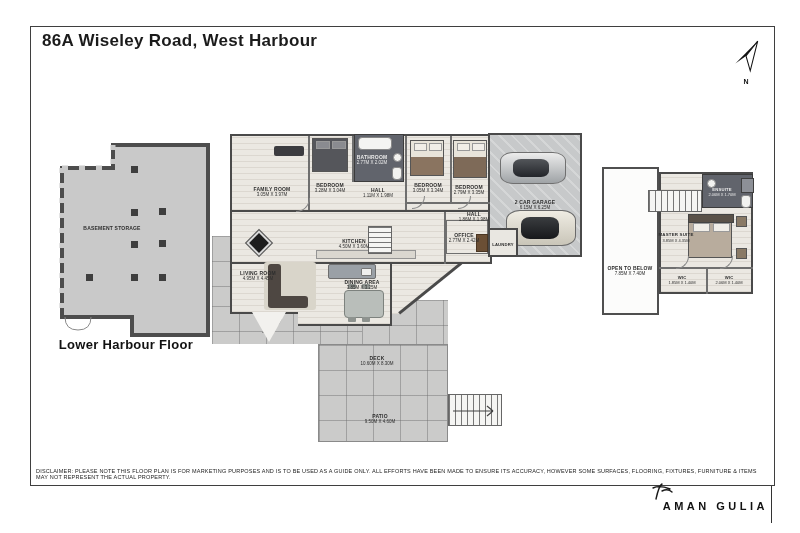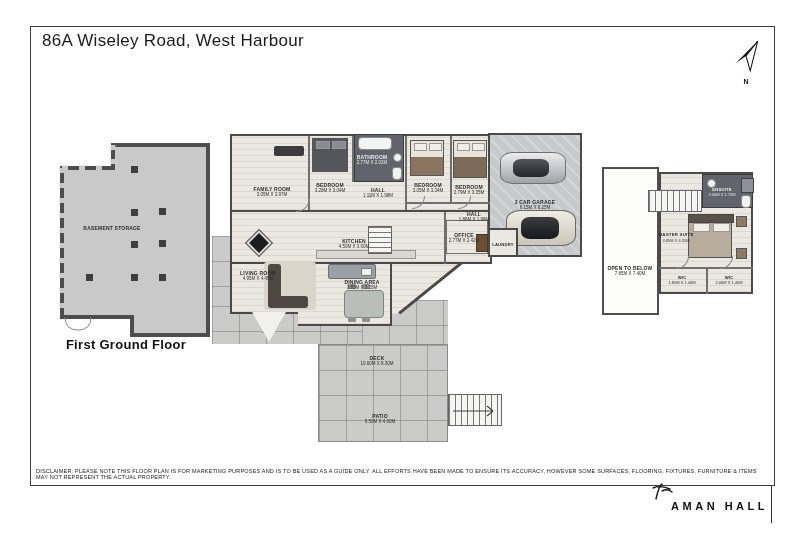--- a/index.html
+++ b/index.html
@@ -1,20 +1,20 @@
 <!DOCTYPE html>
 <html><head>
 <meta charset="utf-8">
 <style>
   html,body{margin:0;padding:0;background:#fff;}
   .canvas{position:relative;width:800px;height:533px;background:#ffffff;overflow:hidden;
           font-family:"Liberation Sans",sans-serif;}
   .abs{position:absolute;}
   .frame{left:30px;top:26px;width:743px;height:458px;border:1px solid #3f3f3f;}
-  .title{left:42px;top:31px;font-size:17px;font-weight:400;color:#1b1b1b;letter-spacing:.3px;}
+  .title{left:42px;top:31px;font-size:17px;font-weight:700;color:#1b1b1b;letter-spacing:.3px;}
   .floor-name{font-size:13px;font-weight:700;color:#111;text-align:center;letter-spacing:.3px;}
   
   .tiles{background-color:#cbcbca;
          background-image:linear-gradient(rgba(110,110,110,.45) 1px,transparent 1px),
                           linear-gradient(90deg,rgba(110,110,110,.45) 1px,transparent 1px);
          background-size:27px 25px;}
   .wood{background-color:#ebe8e2;
         background-image:repeating-linear-gradient(0deg,rgba(150,140,125,.18) 0 1px,transparent 1px 6px);
         border:2px solid #4a4a4a;box-sizing:border-box;}
   .concrete{background-color:#c7c9ca;
@@ -70,21 +70,21 @@
       <rect x="104" y="107" width="7" height="7"></rect>
         <rect x="31" y="141" width="7" height="7"></rect>
       <rect x="76" y="141" width="7" height="7"></rect>
         <rect x="104" y="141" width="7" height="7"></rect>
     </g>
     <path d="M10,184 Q10,197 23,197 M36,184 Q36,197 23,197" stroke="#8a8a8a" stroke-width="1" fill="none"></path>
   </svg>
   <div class="abs rl" style="left:112px;top:228px;">
     <span class="nm">BASEMENT STORAGE</span>
   </div>
-  <div class="abs floor-name" style="left:46px;top:337px;width:160px;">First Ground Floor</div>
+  <div class="abs floor-name" style="left:46px;top:337px;width:160px;">Lower Harbour Floor</div>
 
   <div class="abs tiles" style="left:212px;top:236px;width:22px;height:108px;"></div>
   <div class="abs tiles" style="left:212px;top:306px;width:150px;height:38px;"></div>
   <div class="abs tiles" style="left:362px;top:300px;width:86px;height:44px;"></div>
   <div class="abs tiles" style="left:318px;top:344px;width:130px;height:98px;border:1px solid #8a8a8a;box-sizing:border-box;"></div>
   <div class="abs stairs-v" style="left:448px;top:394px;width:54px;height:32px;background-image:repeating-linear-gradient(90deg,#777 0 1px,transparent 1px 6px);">
     <svg width="54" height="32" viewBox="0 0 54 32">
         <path d="M4,16 H44 M44,16 l-6,-5 M44,16 l-6,5" stroke="#444" stroke-width="1.2" fill="none"></path>
       </svg>
   </div>
@@ -255,15 +255,15 @@
   <div class="abs rl" style="left:729px;top:280px;">
     <span class="nm" style="font-size:4.2px;">WIC</span>
     <span class="dm" style="font-size:4px;">2.06M X 1.40M</span>
   </div>
 
   <div class="abs disclaimer">DISCLAIMER: PLEASE NOTE THIS FLOOR PLAN IS FOR MARKETING PURPOSES AND IS TO BE USED AS A GUIDE ONLY. ALL EFFORTS HAVE BEEN MADE TO ENSURE ITS ACCURACY, HOWEVER SOME SURFACES, FLOORING, FIXTURES, FURNITURE &amp; ITEMS MAY NOT REPRESENT THE ACTUAL PROPERTY.</div>
   <div class="abs brand-line" style="left:771px;top:486px;height:37px;"></div>
   <svg class="abs" style="left:650px;top:482px;" width="40" height="20" viewBox="0 0 40 20">
     <path d="M6,17 C8,8 10,3 12,2 M3,6 C9,3 15,5 20,7 M12,9 c4,-2 8,-1 10,1" stroke="#1a1a1a" stroke-width="1.4" fill="none" stroke-linecap="round"></path>
   </svg>
-  <div class="abs brand-name" style="left:648px;top:500px;width:120px;">AMAN HALL</div>
+  <div class="abs brand-name" style="left:648px;top:500px;width:120px;">AMAN GULIA</div>
 
 </div>
 
 </body></html>

